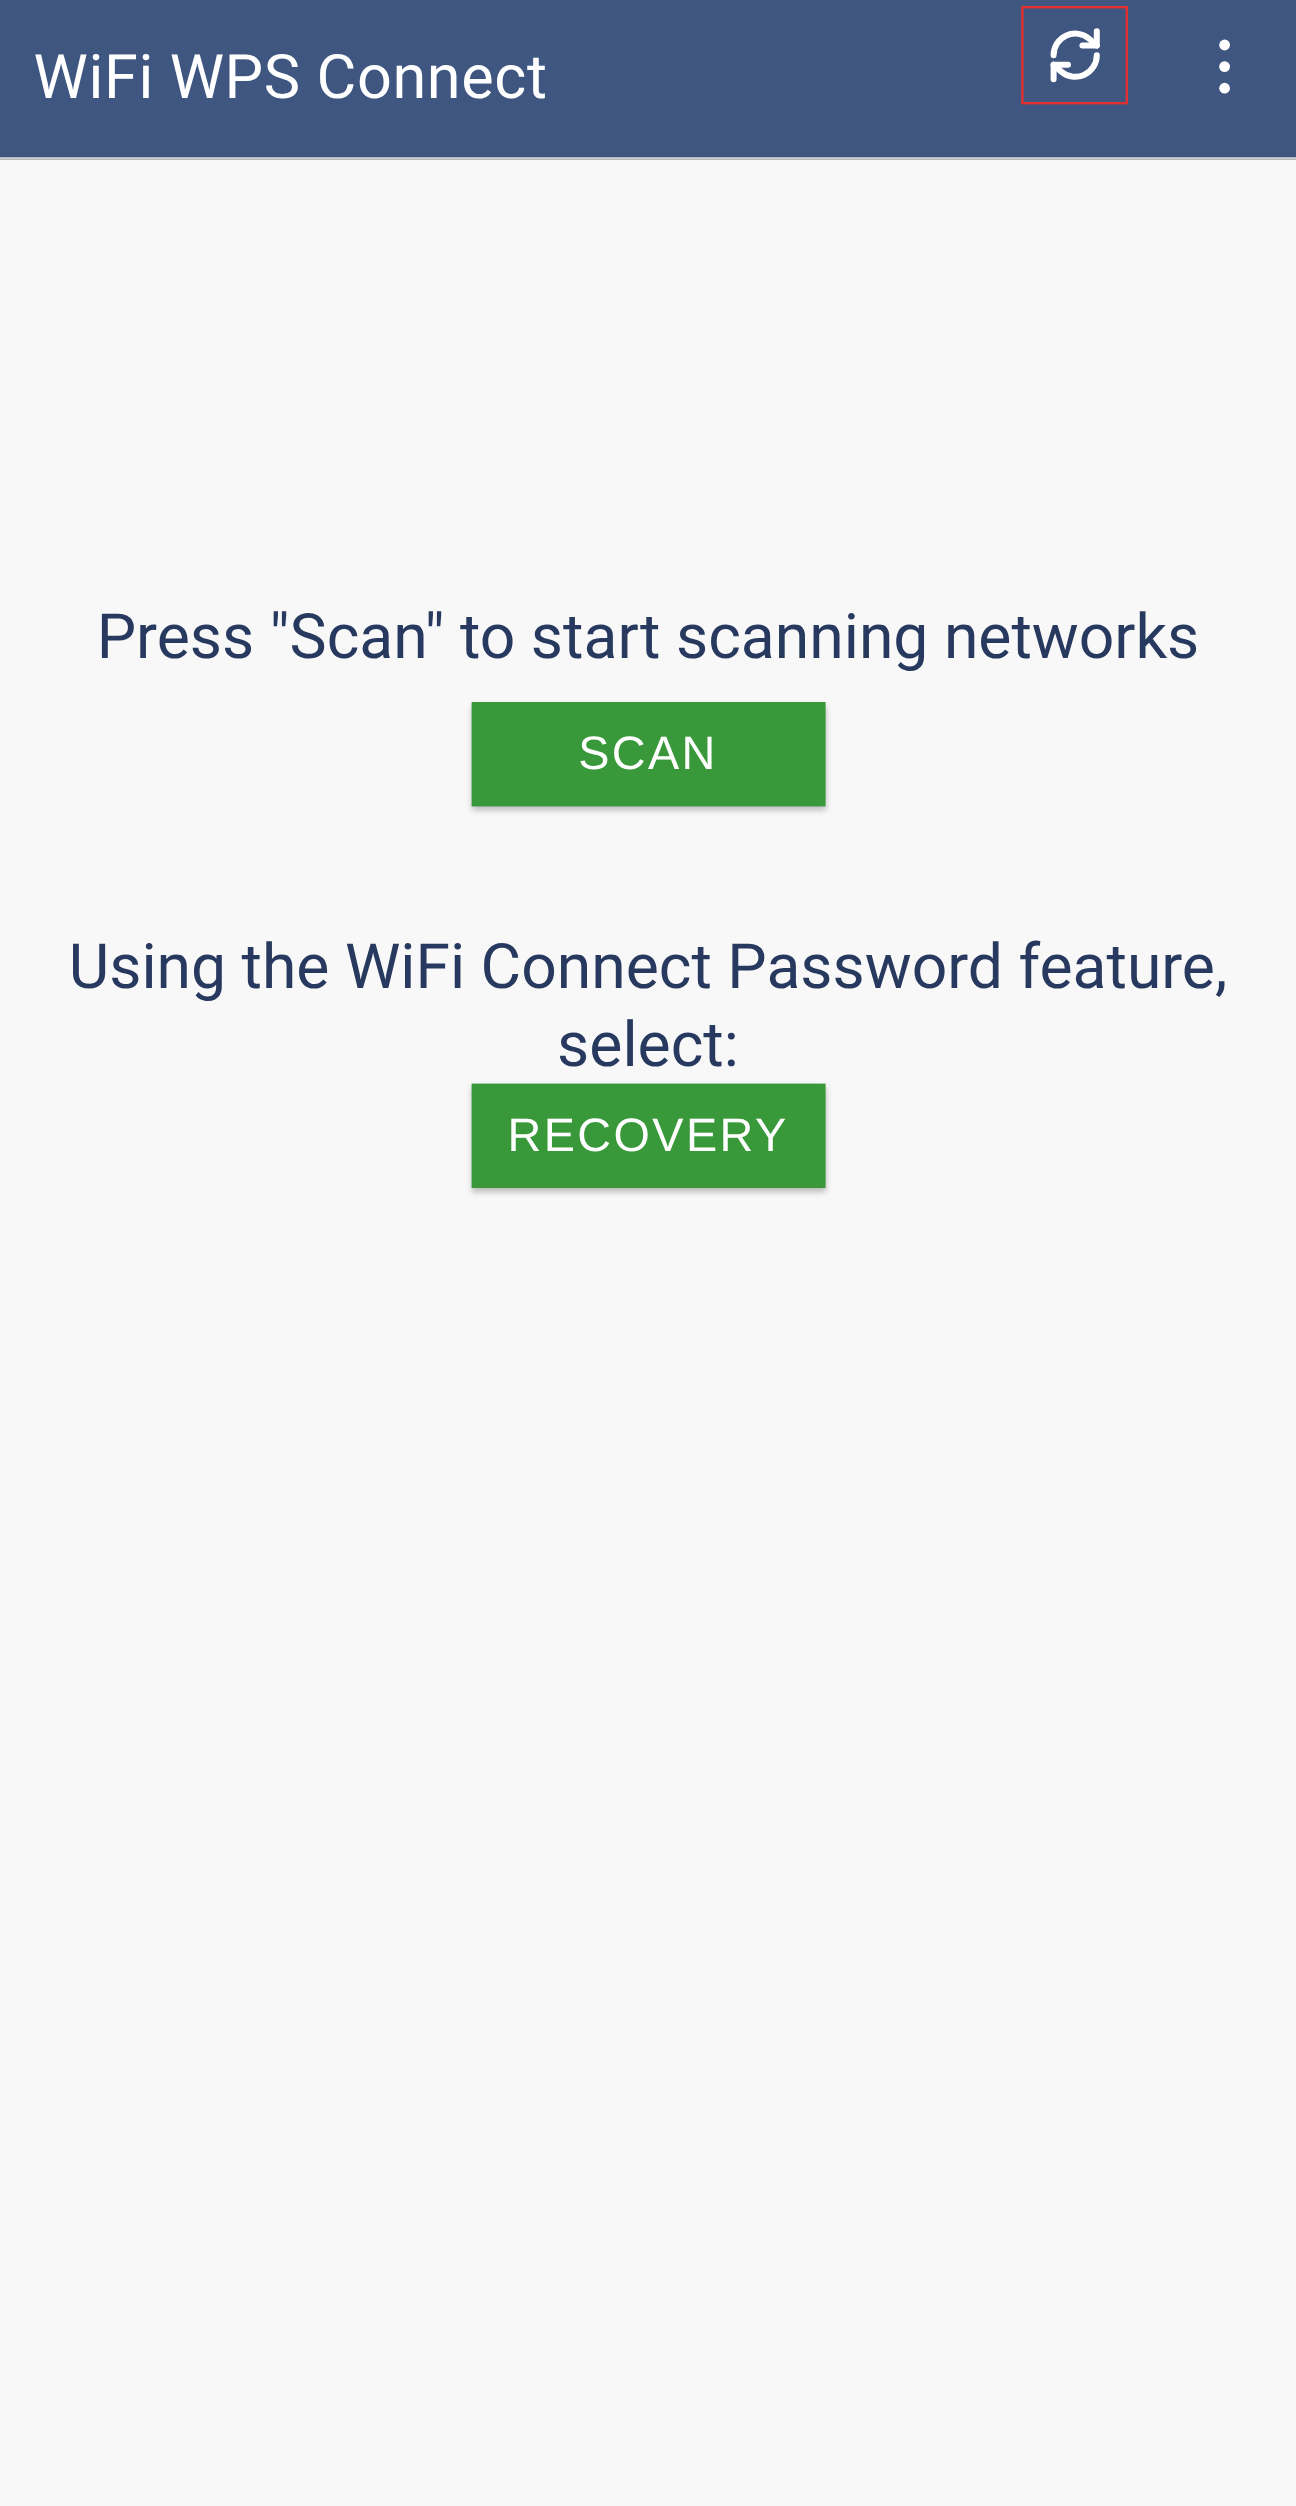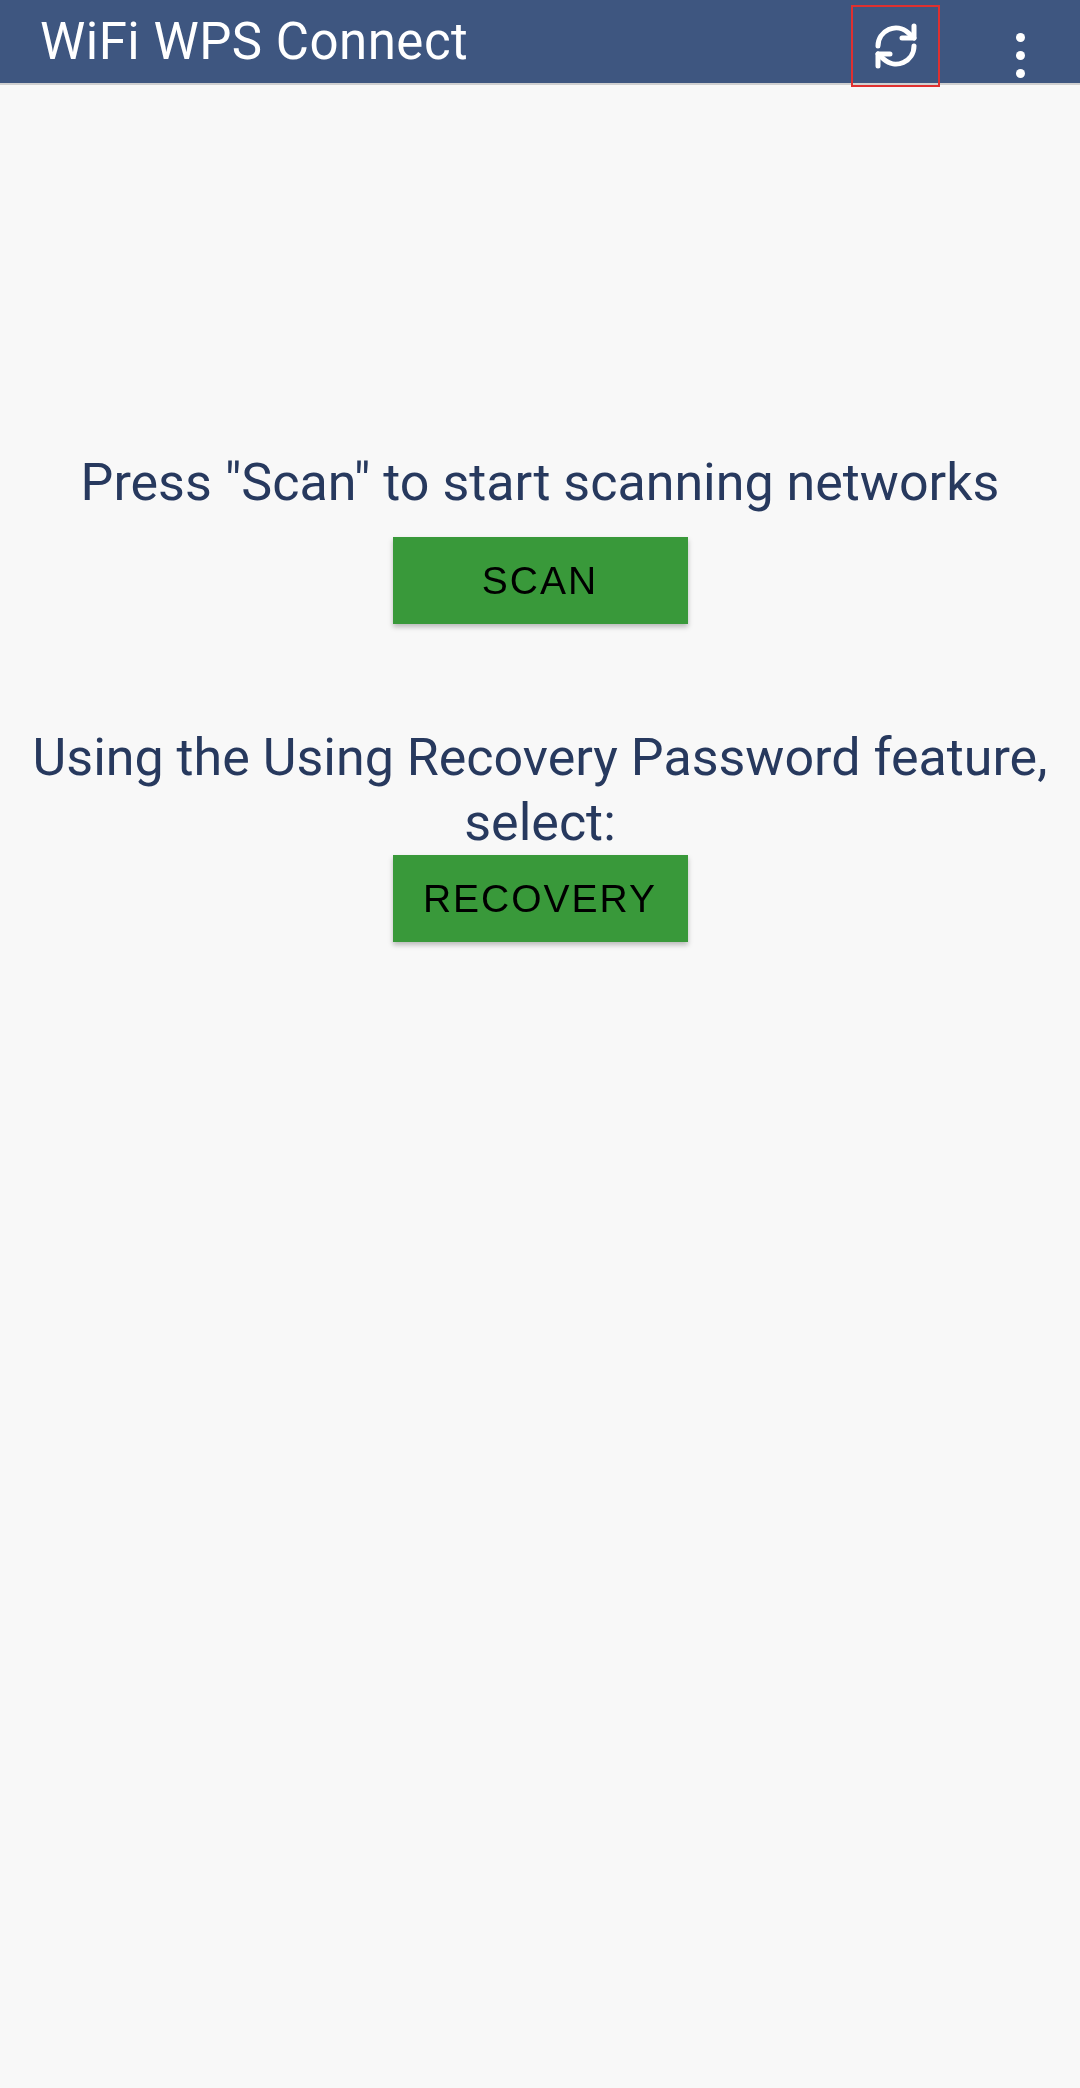--- a/index.html
+++ b/index.html
@@ -9,24 +9,24 @@
     }
     body {
       width: 1080px;
       height: 2088px;
       background: #f8f8f8;
       font-family: -apple-system, BlinkMacSystemFont, 'Segoe UI', Roboto, sans-serif;
       overflow: hidden;
     }
     .header {
       background: #3e5680;
-      height: 85px;
+      height: 133px;
       display: flex;
       align-items: center;
-      padding-left: 40px;
+      padding-left: 28px;
       position: relative;
       border-bottom: 2px solid #d0d0d0;
     }
     .header-title {
       color: #ffffff;
       font-size: 51px;
       font-weight: 400;
       letter-spacing: 0.5px;
     }
     .refresh-button {
@@ -76,21 +76,21 @@
     .section-text {
       color: #27395e;
       font-size: 52px;
       text-align: center;
       line-height: 1.25;
       letter-spacing: 0px;
       padding: 0 30px;
     }
     .action-button {
       background: #39993a;
-      color: #000000;
+      color: #ffffff;
       font-size: 39px;
       font-weight: 400;
       letter-spacing: 2px;
       border: none;
       width: 295px;
       height: 87px;
       display: flex;
       align-items: center;
       justify-content: center;
       box-shadow: 0 3px 5px rgba(0,0,0,0.25);
@@ -124,15 +124,15 @@
       <span></span>
       <span></span>
     </div>
   </div>
 </div>
 
 <div class="content">
   <div class="section-text">Press "Scan" to start scanning networks</div>
   <button class="action-button scan-button">SCAN</button>
 
-  <div class="section-text recovery-section-text">Using the Using Recovery Password feature, select:</div>
+  <div class="section-text recovery-section-text">Using the WiFi Connect Password feature, select:</div>
   <button class="action-button recovery-button">RECOVERY</button>
 </div>
 
 </body></html>

